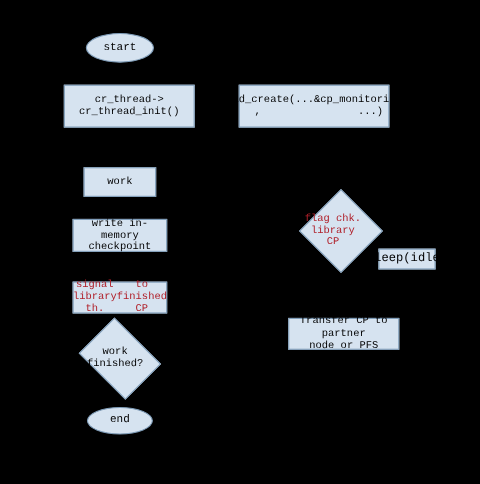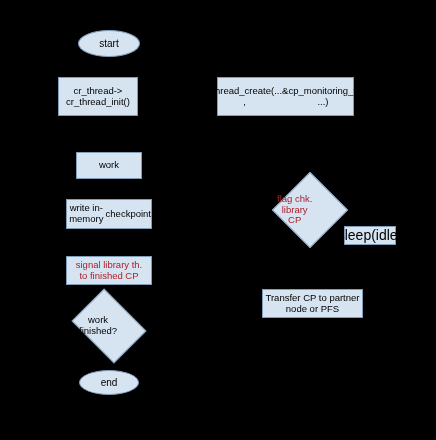--- a/index.html
+++ b/index.html
@@ -6,21 +6,21 @@
     margin: 0;
     padding: 0;
     background: #000000;
   }
   #canvas {
     position: relative;
     width: 436px;
     height: 440px;
     background: #000000;
     overflow: hidden;
-    font-family: Liberation Sans, sans-serif;
+    font-family: Liberation Mono, monospace;
   }
   .node {
     position: absolute;
     box-sizing: border-box;
     display: flex;
     align-items: center;
     justify-content: center;
     text-align: center;
     color: #000000;
     line-height: 1.15;
@@ -79,40 +79,40 @@
       <path d="M343,210 L371,210 L371,226"></path>
       <path d="M371,252 L371,268 L310,268 L310,289"></path>
       <path d="M310,248 L310,289"></path>
     </g>
   </svg>
 
   <div class="node ellipse" style="left:78px; top:30px; width:62px; height:27px;">
     <span>start</span>
   </div>
 
-  <div class="node box" style="left:58px; top:77px; width:80px; height:39px; flex-direction:column;">
+  <div class="node box" style="left:58px; top:77px; width:119px; height:39px; flex-direction:column;">
     <span>cr_thread-&gt;</span>
     <span>cr_thread_init()</span>
   </div>
 
   <div class="node box" style="left:217px; top:77px; width:137px; height:39px; flex-direction:row;">
     <span>pthread_create(... ,</span>
     <span>&amp;cp_monitoring_th, ...)</span>
   </div>
 
   <div class="node box" style="left:76px; top:152px; width:66px; height:27px;">
     <span>work</span>
   </div>
 
-  <div class="node box" style="left:66px; top:199px; width:86px; height:30px; flex-direction:row;">
+  <div class="node box" style="left:66px; top:199px; width:86px; height:30px; flex-direction:column;">
     <span>write in-memory</span>
     <span>checkpoint</span>
   </div>
 
-  <div class="node box red-text" style="left:66px; top:256px; width:86px; height:29px; flex-direction:column;">
+  <div class="node box red-text" style="left:66px; top:256px; width:86px; height:29px; flex-direction:row;">
     <span>signal library th.</span>
     <span>to finished CP</span>
   </div>
 
   <div class="diamond-wrap" style="left:79px; top:303px; width:60px; height:46px;">
     <div class="diamond-shape"></div>
     <div class="diamond-label">
       <div>work</div>
       <div>finished?</div>
     </div>
@@ -124,21 +124,21 @@
 
   <div class="diamond-wrap" style="left:277px; top:172px; width:66px; height:76px;">
     <div class="diamond-shape" style="width:54px; height:54px; left:6px; top:11px;"></div>
     <div class="diamond-label red-text">
       <div>flag chk.</div>
       <div>library</div>
       <div>CP</div>
     </div>
   </div>
 
-  <div class="node box" style="left:344px; top:226px; width:52px; height:19px; font-size:14px;">
+  <div class="node box" style="left:344px; top:226px; width:52px; height:19px; font-size:11px;">
     <span>sleep(idle)</span>
   </div>
 
   <div class="node box" style="left:262px; top:289px; width:101px; height:29px; flex-direction:column;">
     <span>Transfer CP to partner</span>
     <span>node or PFS</span>
   </div>
 
 </div>
 

